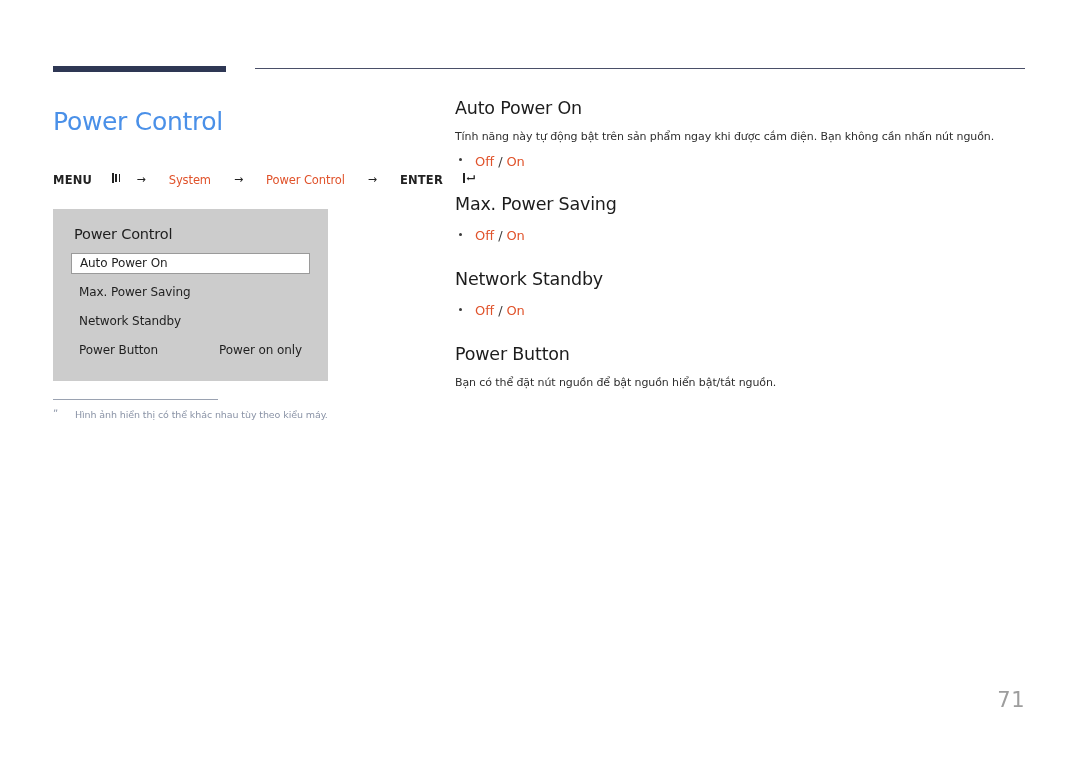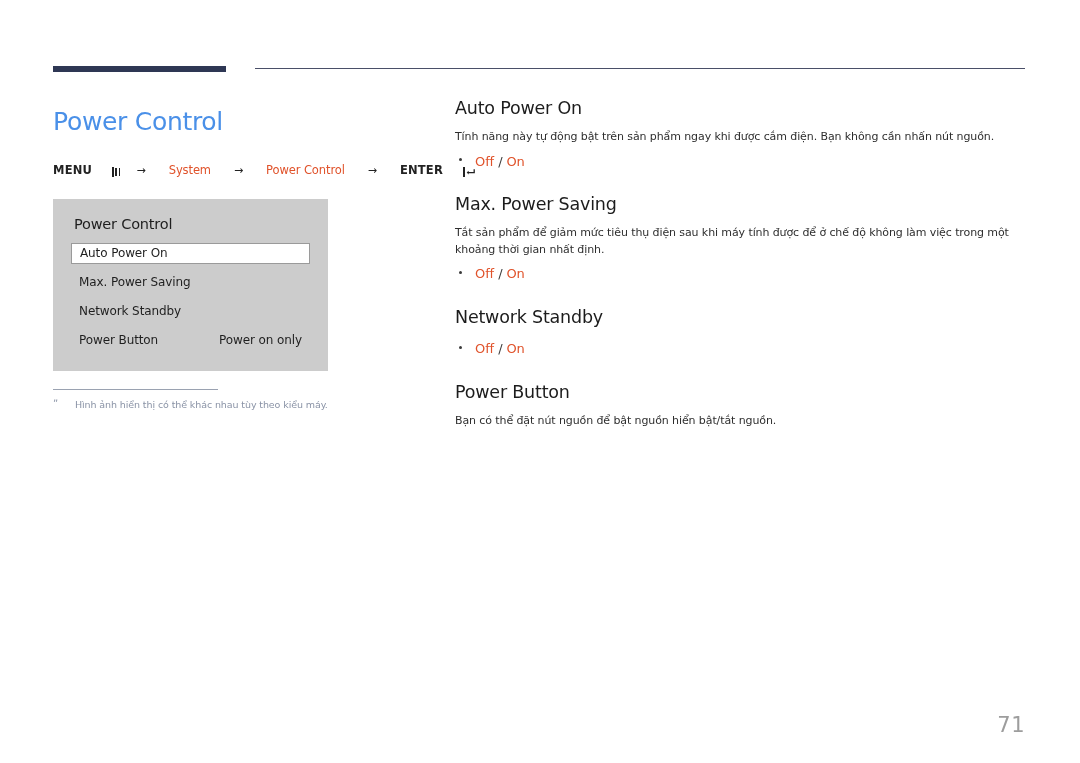--- a/index.html
+++ b/index.html
@@ -46,27 +46,27 @@
     font-size: 25px;
     font-weight: 400;
     color: #4a90e8;
     letter-spacing: -0.3px;
     line-height: 1.15;
     margin: 0;
     padding: 0;
   }
 
   .breadcrumb {
-    margin-top: 26px;
+    margin-top: 36px;
     font-size: 11.5px;
     color: #222222;
     letter-spacing: -0.1px;
     white-space: nowrap;
     display: flex;
-    align-items: flex-end;
+    align-items: flex-start;
     gap: 18px;
   }
   .bc-strong { font-weight: 700; letter-spacing: 0.2px; }
   .bc-accent { color: #e0522a; letter-spacing: -0.1px; }
   .bc-arrow { color: #222; padding: 0 5px; font-size: 11px; }
 
   .icon-menu {
     display: inline-block;
     width: 12px;
     height: 10px;
@@ -200,21 +200,21 @@
     background: #3a3a3a;
     border-radius: 50%;
   }
   .opt-accent { color: #e0522a; }
   .sep { color: #3a3a3a; }
 
   
   .page-num {
     position: absolute;
     right: 55px;
-    bottom: 26px;
+    bottom: 51px;
     font-size: 21px;
     color: #9d9d9d;
     letter-spacing: 0.5px;
   }
 </style>
 </head>
 <body>
 
 <div class="top-bar-thick"></div>
 <div class="top-bar-thin"></div>
@@ -276,21 +276,20 @@
   <div class="section">
     <h2 class="sec-title">Auto Power On</h2>
     <p class="sec-desc">Tính năng này tự động bật trên sản phẩm ngay khi được cắm điện. Bạn không cần nhấn nút nguồn.</p>
     <ul class="opts">
       <li><span class="opt-accent">Off</span><span class="sep"> / </span><span class="opt-accent">On</span><span></span></li>
     </ul>
   </div>
 
   <div class="section">
     <h2 class="sec-title">Max. Power Saving</h2>
-    <p class="sec-desc">Tắt sản phẩm để giảm mức tiêu thụ điện sau khi máy tính được để ở chế độ không làm việc trong một khoảng thời gian nhất định.</p>
     <ul class="opts">
       <li><span class="opt-accent">Off</span><span class="sep"> / </span><span class="opt-accent">On</span><span></span></li>
     </ul>
   </div>
 
   <div class="section">
     <h2 class="sec-title">Network Standby</h2>
     <ul class="opts">
       <li><span class="opt-accent">Off</span><span class="sep"> / </span><span class="opt-accent">On</span><span></span></li>
     </ul>

